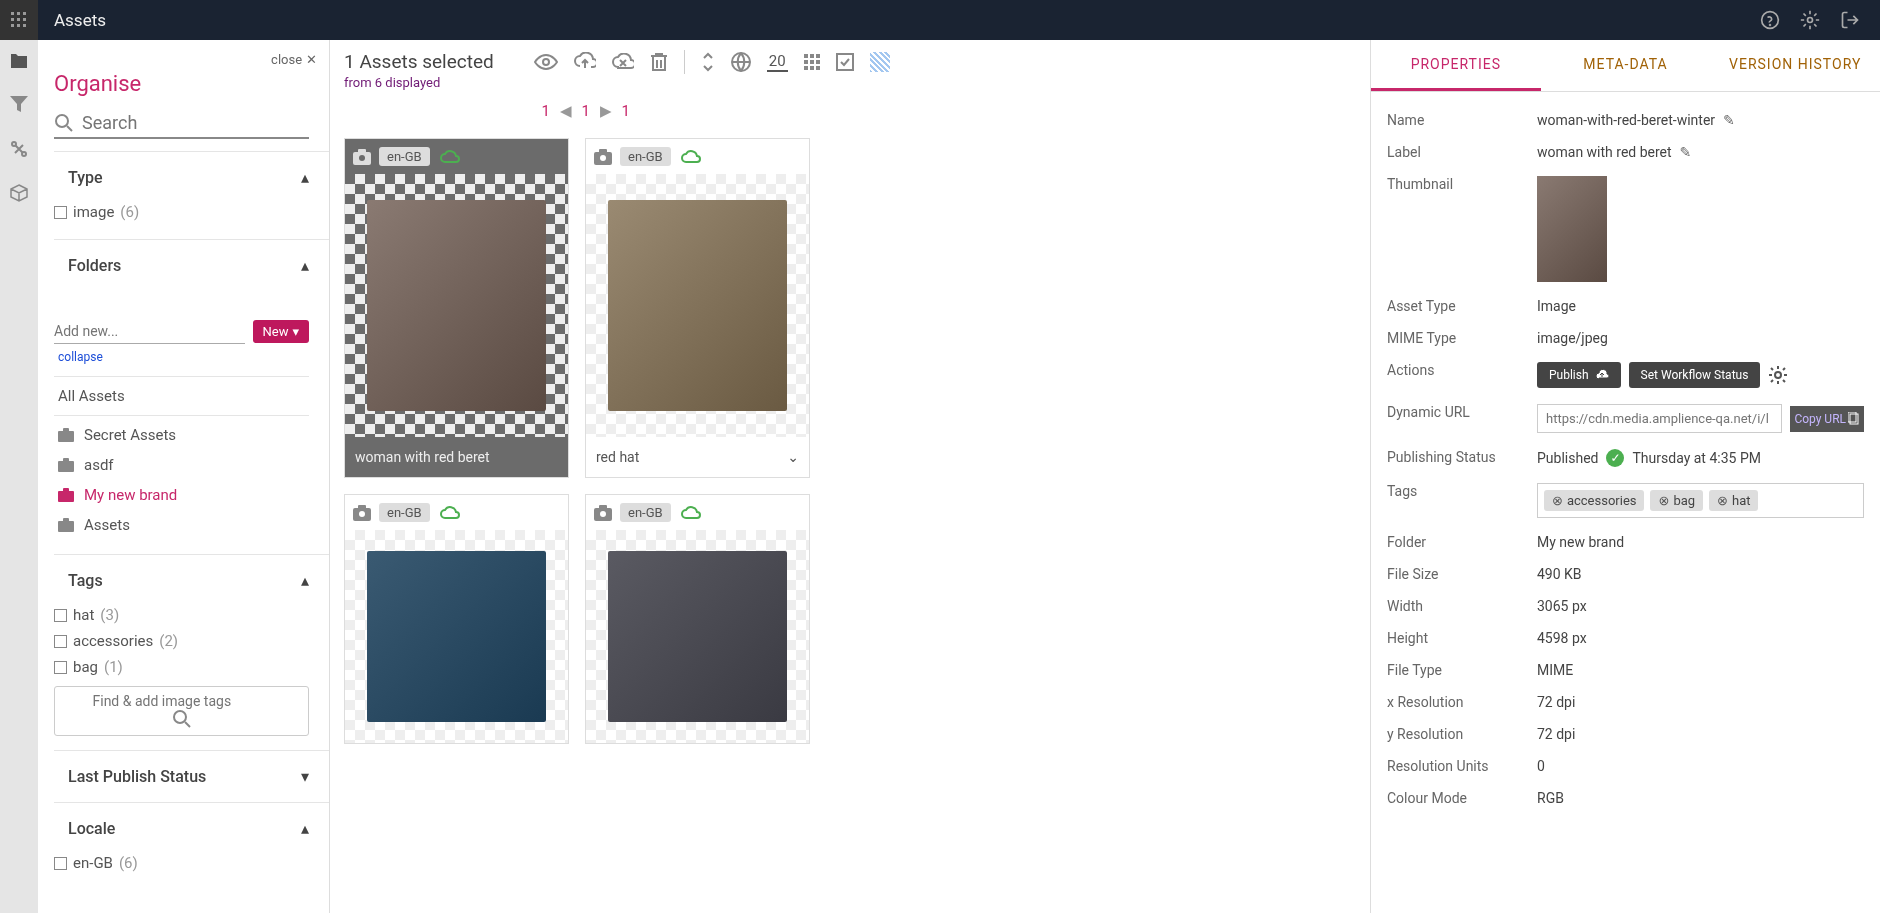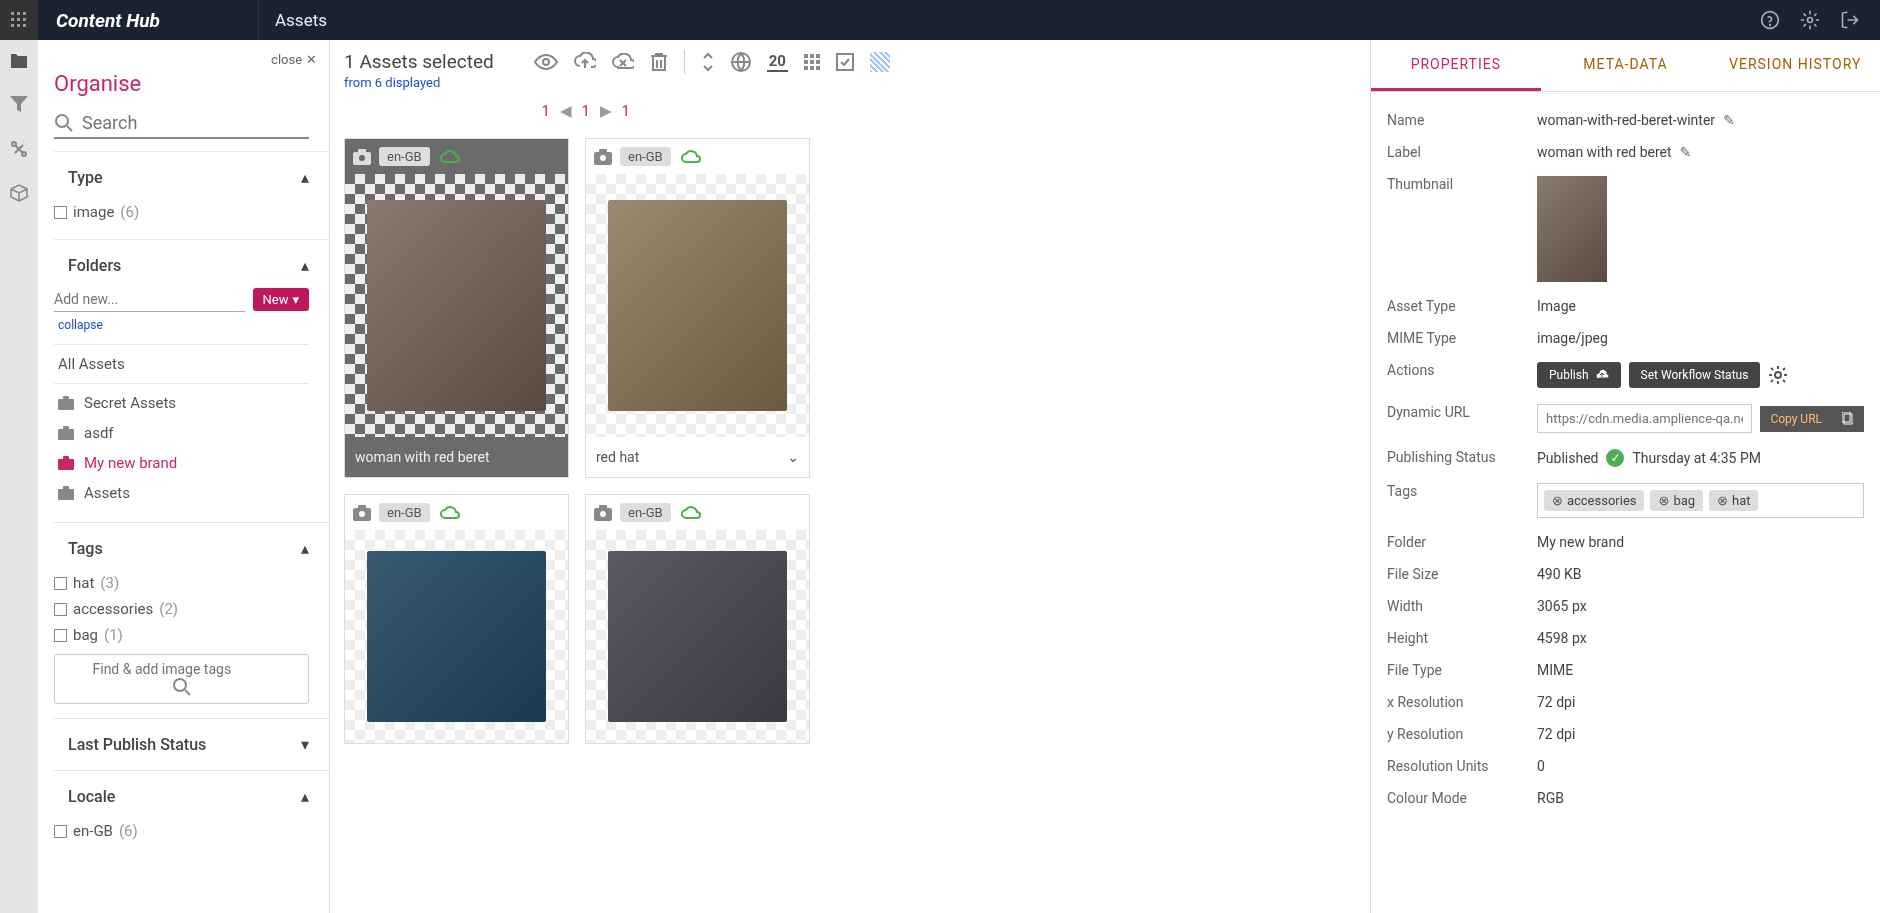--- a/index.html
+++ b/index.html
@@ -22,38 +22,38 @@
 .sidebar .close-row { display: flex; justify-content: flex-end; align-items: center; gap: 4px; padding-right: 12px; font-size: 13px; color: #666; cursor:pointer;}
 .sidebar h2 { color: #c7276a; font-size: 22px; font-weight: 400; margin: 4px 0 12px; }
 .search-row { display: flex; align-items: center; border-bottom: 2px solid #888; margin-right: 20px; padding: 4px 0; margin-bottom: 12px; }
 .search-row input { border: none; outline: none; flex: 1; font-size: 18px; padding-left: 8px; }
 .search-row .mag { color: #888; font-size: 20px; }
 .section-head { display: flex; justify-content: space-between; align-items: center; padding: 12px 20px 12px 14px; font-weight: 500; color: #444; cursor: pointer; font-size: 16px;}
 .section-body { padding: 0 20px 10px 0; }
 .chk-row { display: flex; align-items: center; gap: 6px; padding: 4px 0 4px 0; color: #555; font-size: 15px;}
 .chk-row .count { color: #999; }
 .chk { width: 13px; height: 13px; border: 1px solid #888; display: inline-block; }
-.folders-new { display: flex; align-items: center; gap: 8px; margin-bottom: 4px;}
+.folders-new { display: flex; align-items: center; gap: 8px; margin-bottom: 4px; margin-top: 32px;}
 .folders-new input { border: none; border-bottom: 1px solid #aaa; flex:1; font-size: 14px; padding: 4px 0; outline: none;}
 .new-btn { background: #be185d; color: #fff; border-radius: 3px; padding: 4px 10px; font-size: 13px; display: flex; align-items: center; gap:4px; cursor:pointer;}
 .collapse-link { font-size: 12px; color: #1d4ed8; padding: 2px 0 8px 4px; cursor:pointer;}
 .folder-item { display: flex; align-items: center; gap: 10px; padding: 6px 4px; color: #555; font-size: 15px; cursor:pointer;}
 .folder-item.active { color: #c7276a; }
 .folder-item .ficon { color: #888; }
 .folder-item.active .ficon { color: #c7276a; }
 .divider { border-top: 1px solid #e5e5e5; margin: 4px 0; }
 .tag-search { display: flex; align-items: center; border: 1px solid #ccc; border-radius: 3px; padding: 6px 8px; margin-top: 6px; margin-right: 0; flex-direction: column;}
 .tag-search input { border: none; outline: none; flex:1; font-size: 14px; }
 
 
 .main { flex: 1; background: #fff; margin-top: 40px; height: calc(100% - 40px); display: flex; flex-direction: column; overflow: hidden; }
 .main-head { padding: 10px 20px 4px 14px; display: flex; align-items: flex-start; }
 .main-head .sel-info h3 { font-size: 19px; font-weight: 400; color: #444; }
-.main-head .sel-info .sub { font-size: 13px; color: #1d4ed8; margin-top: 2px;}
-.toolbar-icons { display: flex; align-items: center; gap: 16px; margin-left: 40px; color: #888; font-size: 18px; font-weight: bold;}
+.main-head .sel-info .sub { font-size: 13px; color: #701a75; margin-top: 2px;}
+.toolbar-icons { display: flex; align-items: center; gap: 16px; margin-left: 40px; color: #888; font-size: 18px;}
 .toolbar-icons .divv { width: 1px; height: 24px; background: #ccc; }
 .toolbar-icons .page-size { color: #555; border-bottom: 2px solid #555; padding: 0 2px; font-size: 15px;}
 .toolbar-icons .sq { width: 20px; height: 20px; background: #4a90e2; opacity:0.5;}
 .paging { margin-left: auto; margin-right: 720px; display: flex; align-items: center; gap: 10px; color: #c7276a; font-size: 15px; padding: 8px 20px 8px 14px; justify-content: flex-end; }
 .paging .arrow { color: #999; cursor: pointer;}
 .grid { display: grid; grid-template-columns: repeat(2, 225px); gap: 16px; padding: 10px 14px; align-content: start;}
 .card { border: 1px solid #ddd; background: #fff; display: flex; flex-direction: column; height: 340px; cursor:pointer;}
 .card.selected { background: #6b6b6b; }
 .card-top { display: flex; align-items: center; gap: 8px; padding: 8px; }
 .camera-icon { color: #888; }
@@ -77,21 +77,21 @@
 .props-tab.active { color: #c7276a; border-bottom: 3px solid #c7276a; }
 .props-body { flex:1; overflow-y: auto; padding: 12px 16px; }
 .prop-row { display: flex; padding: 8px 0; font-size: 14px; }
 .prop-label { width: 150px; color: #666; }
 .prop-value { flex:1; color: #444; display: flex; align-items: center; gap: 8px; flex-wrap: wrap;}
 .edit-pen { color: #666; cursor:pointer; }
 .thumb { width: 70px; height: 106px; background: linear-gradient(135deg, #8a7a72, #5a4a42); }
 .btn-dark { background: #444; color: #fff; padding: 6px 12px; border-radius: 3px; font-size: 12px; display: inline-flex; align-items: center; gap: 6px; cursor:pointer;}
 .gear { color: #555; cursor:pointer; font-size:18px;}
 .url-input { border: 1px solid #ccc; padding: 6px 8px; flex:1; font-size: 13px; color: #999; }
-.copy-btn { background: #555; color: #fdba74; padding: 6px 10px; font-size: 12px; display: flex; align-items: center; gap: 20px; cursor:pointer;}
+.copy-btn { background: #555; color: #c4b5fd; padding: 6px 4px; font-size: 12px; display: flex; align-items: center; gap: 2px; cursor:pointer;}
 .green-check { width: 18px; height: 18px; border-radius: 50%; background: #4caf50; color: #fff; display: inline-flex; align-items: center; justify-content: center; font-size: 12px;}
 .tag-box { border: 1px solid #ccc; padding: 6px; display: flex; gap: 6px; flex-wrap: wrap; width: 100%;}
 .tag-chip { background: #ddd; border-radius: 3px; padding: 3px 8px; font-size: 13px; display: flex; align-items: center; gap: 4px; }
 .tag-chip .x { color: #555; cursor:pointer;}
 
 svg { display: block; }
 </style>
 </head>
 <body>
 
@@ -104,21 +104,20 @@
           <rect x="12" width="3" height="3"></rect>
           <rect y="6" width="3" height="3"></rect>
           <rect x="6" y="6" width="3" height="3"></rect>
           <rect x="12" y="6" width="3" height="3"></rect>
           <rect y="12" width="3" height="3"></rect>
           <rect x="6" y="12" width="3" height="3"></rect>
           <rect x="12" y="12" width="3" height="3"></rect>
         </g>
       </svg>
   </div>
-  <div class="brand">Content Hub</div>
   <div class="page-title">Assets</div>
   <div class="top-right">
     <span>
         <svg width="20" height="20" viewBox="0 0 24 24" fill="none" stroke="currentColor" stroke-width="2">
           <circle cx="12" cy="12" r="10"></circle>
           <path d="M9 9a3 3 0 015 2c0 2-3 2-3 4"></path>
           <circle cx="12" cy="18" r="0.5" fill="currentColor"></circle>
         </svg>
       </span>
     <span>

